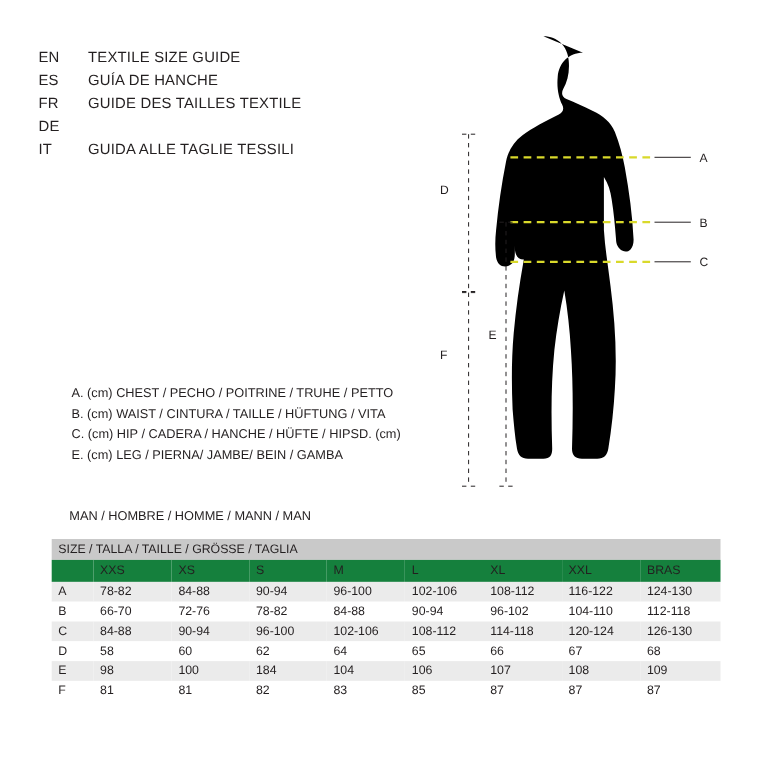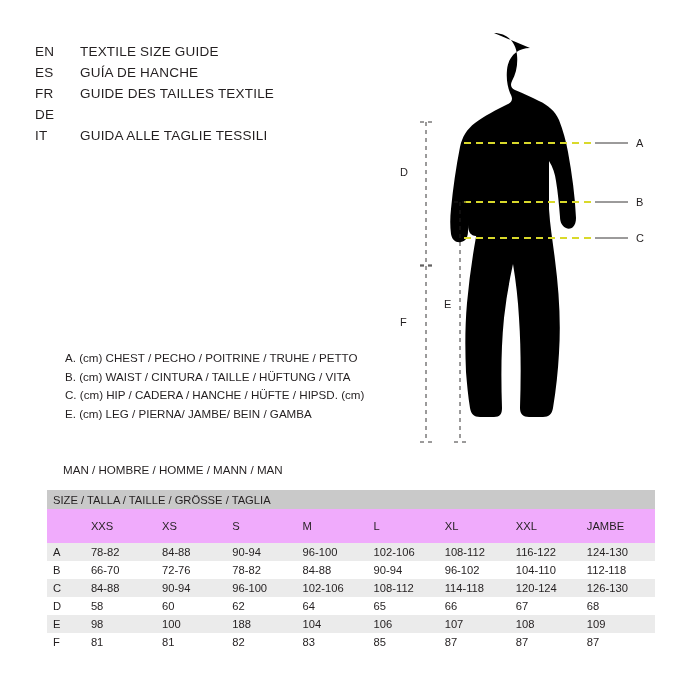--- a/index.html
+++ b/index.html
@@ -90,22 +90,22 @@
     color: #231f20;
     vertical-align: middle;
   }
   .size-table .hdr-row td {
     background: #c9c9c9;
     height: 19px;
     font-size: 11.2px;
     margin-left: 24px;
   }
   .size-table .col-row td {
-    background: #f0abfc;
-    height: 34px;
+    background: #15803d;
+    height: 20px;
   }
   .size-table tr.shade td { background: #ebebeb; }
   .size-table tr.plain td { background: #ffffff; }
   .c-label { width: 38px; }
   .c-data  { width: 76px; }
 </style>
 </head>
 <body>
 
 <div class="lang-block">
@@ -237,21 +237,21 @@
     </tr>
     <tr class="col-row">
       <td class="c-label"></td>
       <td class="c-data">XXS</td>
       <td class="c-data">XS</td>
       <td class="c-data">S</td>
       <td class="c-data">M</td>
       <td class="c-data">L</td>
       <td class="c-data">XL</td>
       <td class="c-data">XXL</td>
-      <td class="c-data">JAMBE</td>
+      <td class="c-data">BRAS</td>
     </tr>
 
     <tr class="shade">
       <td>A</td>
       <td>78-82</td>
       <td>84-88</td>
       <td>90-94</td>
       <td>96-100</td>
       <td>102-106</td>
       <td>108-112</td>
@@ -288,21 +288,21 @@
       <td>64</td>
       <td>65</td>
       <td>66</td>
       <td>67</td>
       <td>68</td>
     </tr>
     <tr class="shade">
       <td>E</td>
       <td>98</td>
       <td>100</td>
-      <td>188</td>
+      <td>184</td>
       <td>104</td>
       <td>106</td>
       <td>107</td>
       <td>108</td>
       <td>109</td>
     </tr>
     <tr class="plain">
       <td>F</td>
       <td>81</td>
       <td>81</td>

